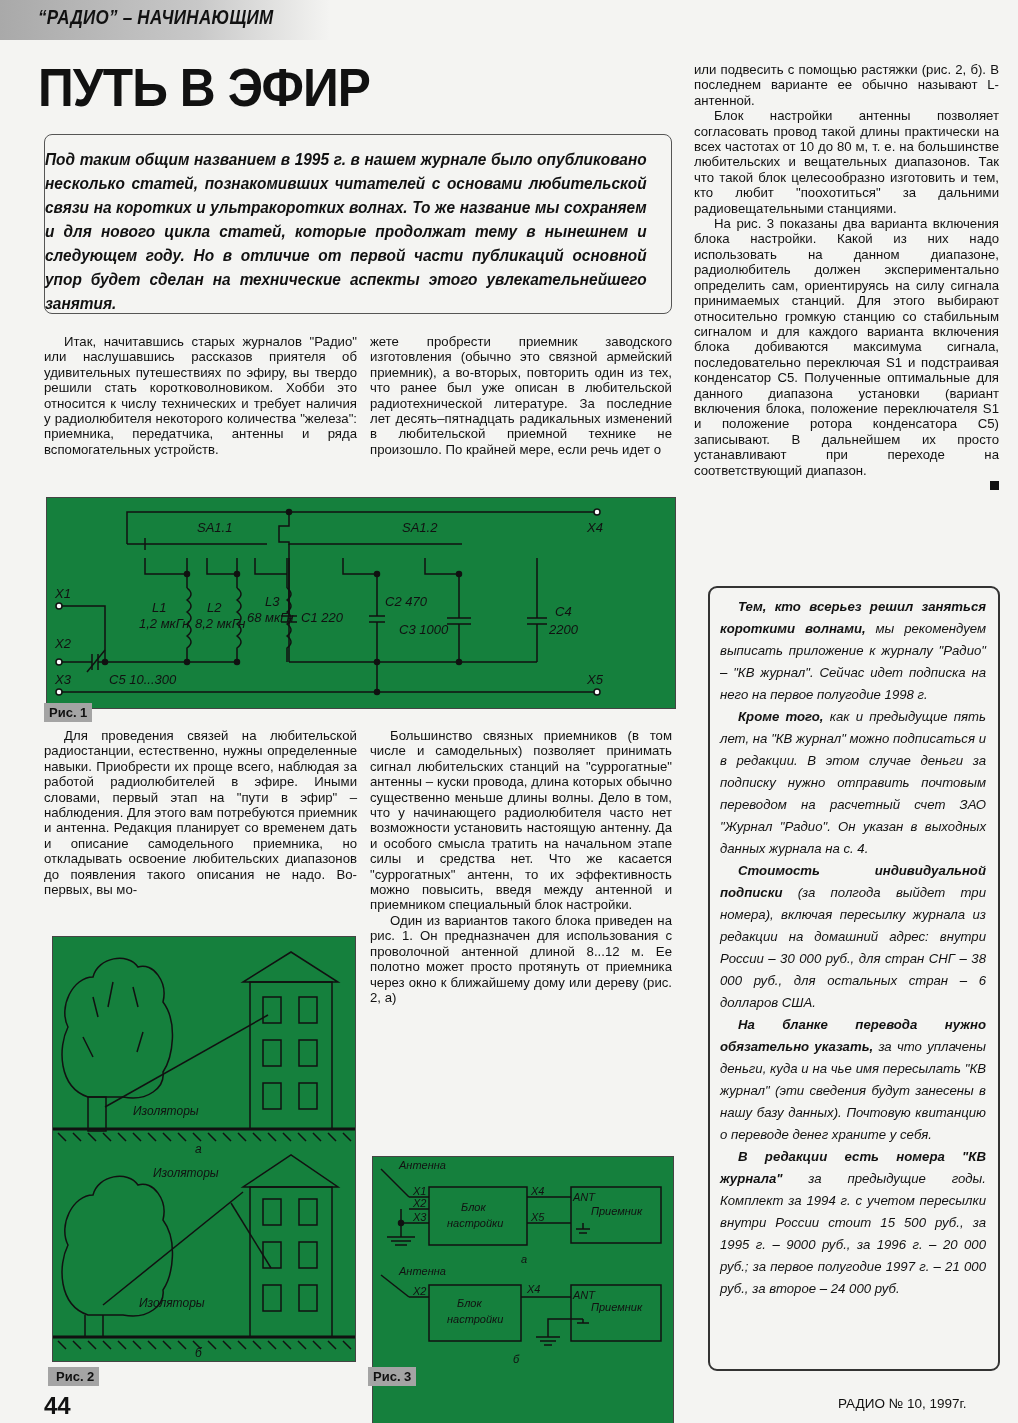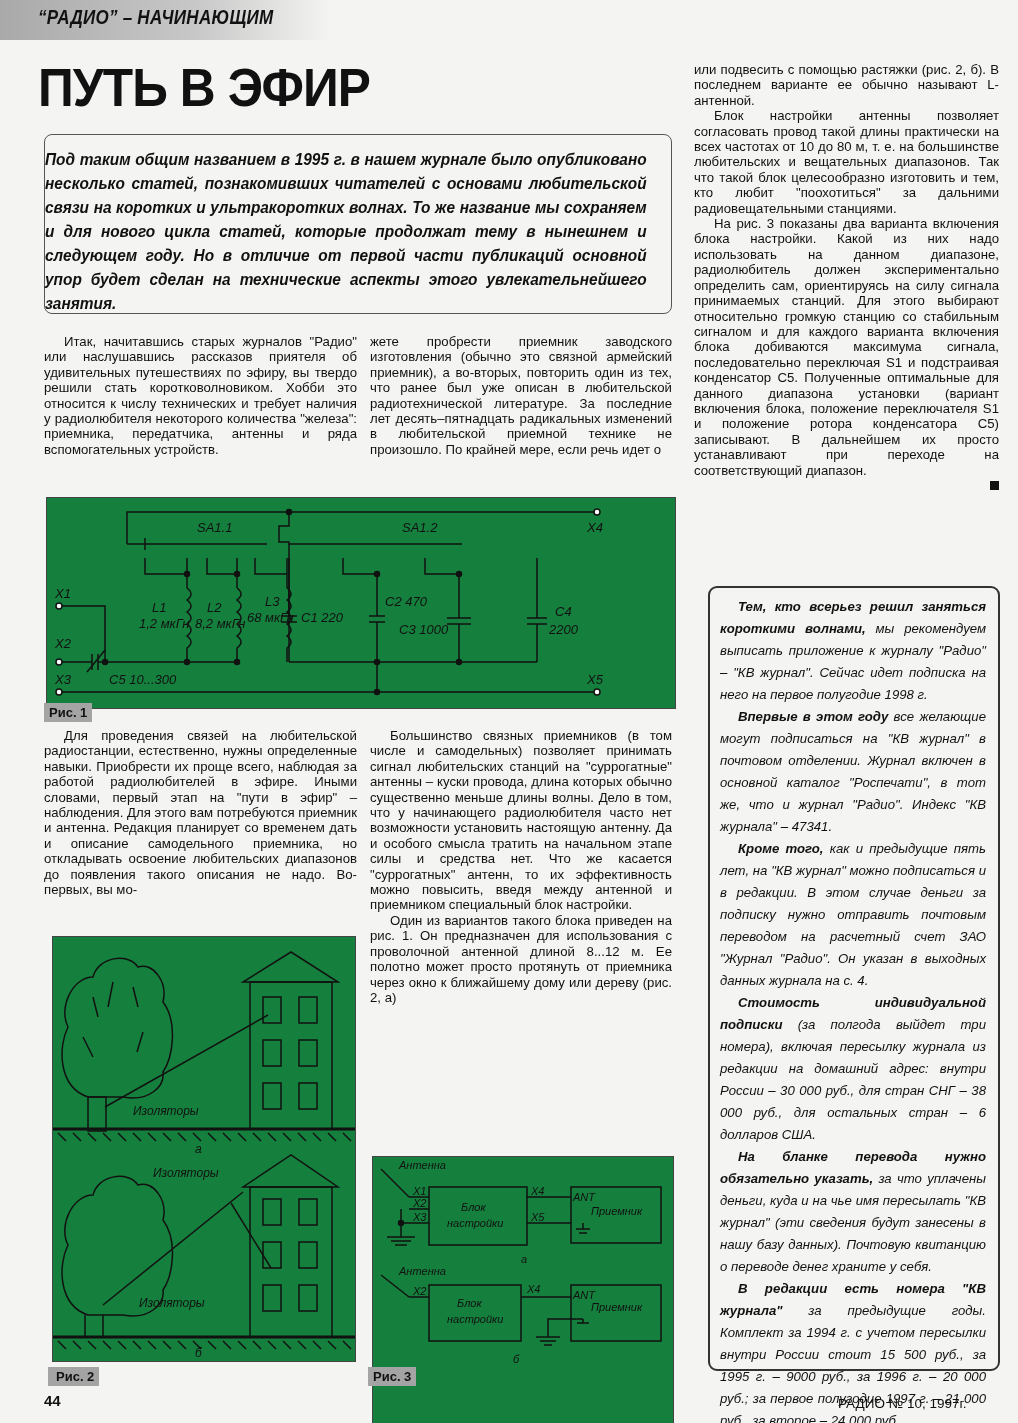--- a/index.html
+++ b/index.html
@@ -12,21 +12,21 @@
   .lead-text{font-size:16.4px;line-height:24px;font-weight:bold;font-style:italic;text-align:justify;margin:0;transform:scaleX(0.94);transform-origin:left;width:640px;}
   .col{font-size:13.2px;line-height:15.4px;text-align:justify;}
   .col p{margin:0;text-indent:20px;}
   .col p.noind{text-indent:0;}
   .fig{border:1.5px solid #444;box-sizing:border-box;background:#15803d;}
   .fig-label{background:#a4a4a4;font-weight:bold;font-size:13px;padding:2px 5px;}
   .sidebar-box{left:708px;top:586px;width:292px;height:785px;border:2px solid #333;border-radius:9px;box-sizing:border-box;padding:8px 12px 0 10px;}
   .sidebar-box p{margin:0;font-style:italic;font-size:13.2px;line-height:22px;text-align:justify;text-indent:18px;}
   .sidebar-box p.contact{text-indent:0;font-weight:bold;margin-top:5px;}
   .sidebar-box b{font-weight:bold;}
-  .page-num{left:44px;top:1392px;font-size:15px;font-weight:bold;}
+  .page-num{left:44px;top:1392px;font-size:24px;font-weight:bold;}
   .footer{left:838px;top:1396px;font-size:13.5px;}
   svg text{font-family:"Liberation Sans",sans-serif;font-style:italic;}
 </style>
 </head>
 <body>
 
 <div class="abs section-bar"></div>
 <div class="abs section-label">“РАДИО” – НАЧИНАЮЩИМ</div>
 <div class="abs title">ПУТЬ В ЭФИР</div>
 
@@ -231,21 +231,20 @@
       <text x="200" y="142">ANT</text>
       <text x="218" y="154">Приемник</text>
       <text x="140" y="206">б</text>
     </g>
   </svg>
 </div>
 <div class="abs fig-label" style="left:368px;top:1367px;">Рис. 3</div>
 
 <div class="abs sidebar-box">
   <p><b>Тем, кто всерьез решил заняться короткими волнами,</b><span> мы рекомендуем выписать приложение к журналу "Радио" – "КВ журнал". Сейчас идет подписка на него на первое полугодие 1998 г.</span></p>
-  <p><b>Впервые в этом году</b><span> все желающие могут подписаться на "КВ журнал" в почтовом отделении. Журнал включен в основной каталог "Роспечати", в тот же, что и журнал "Радио". Индекс "КВ журнала" – 47341.</span></p>
   <p><b>Кроме того,</b><span> как и предыдущие пять лет, на "КВ журнал" можно подписаться и в редакции. В этом случае деньги за подписку нужно отправить почтовым переводом на расчетный счет ЗАО "Журнал "Радио". Он указан в выходных данных журнала на с. 4.</span></p>
   <p><b>Стоимость индивидуальной подписки</b><span> (за полгода выйдет три номера), включая пересылку журнала из редакции на домашний адрес: внутри России – 30 000 руб., для стран СНГ – 38 000 руб., для остальных стран – 6 долларов США.</span></p>
   <p><b>На бланке перевода нужно обязательно указать,</b><span> за что уплачены деньги, куда и на чье имя пересылать "КВ журнал" (эти сведения будут занесены в нашу базу данных). Почтовую квитанцию о переводе денег храните у себя.</span></p>
   <p><b>В редакции есть номера "КВ журнала"</b><span> за предыдущие годы. Комплект за 1994 г. с учетом пересылки внутри России стоит 15 500 руб., за 1995 г. – 9000 руб., за 1996 г. – 20 000 руб.; за первое полугодие 1997 г. – 21 000 руб., за второе – 24 000 руб.</span></p>
 </div>
 
 <div class="abs page-num">44</div>
 <div class="abs footer">РАДИО № 10, 1997г.</div>
 
 </body></html>

